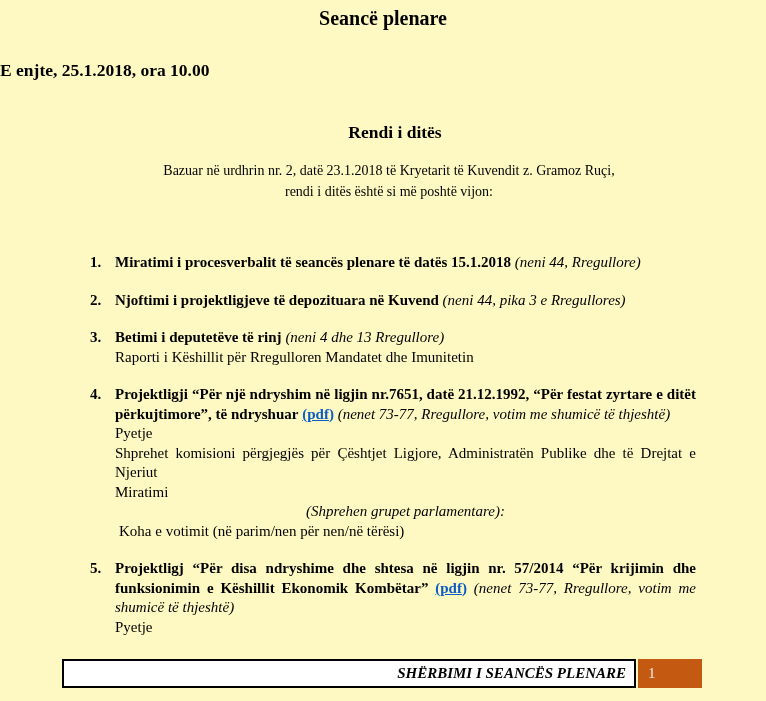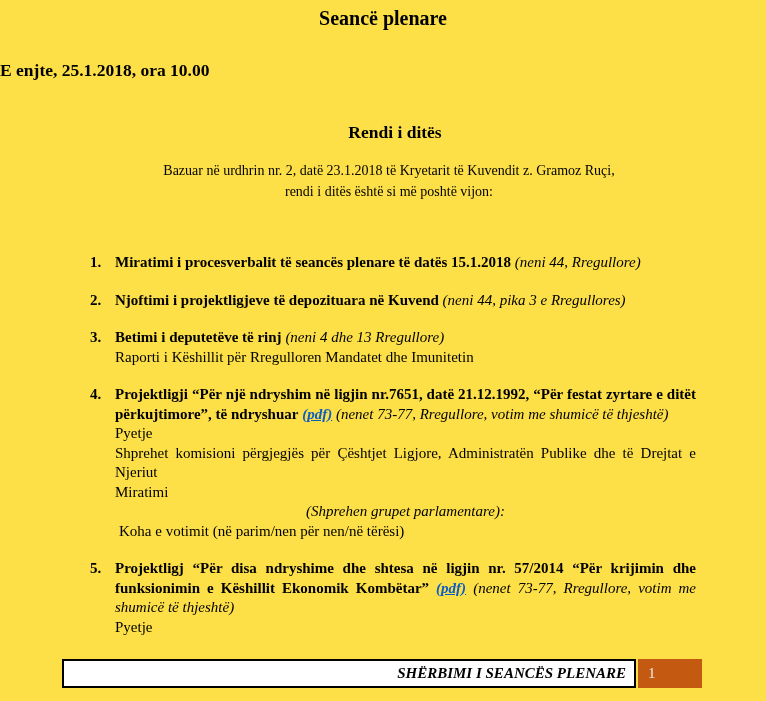--- a/index.html
+++ b/index.html
@@ -4,21 +4,21 @@
 <style>
   html, body {
     margin: 0;
     padding: 0;
     background: #ffffff;
   }
   .page {
     position: relative;
     width: 766px;
     height: 701px;
-    background: #fde047;
+    background: #fef9c3;
     color: #000000;
     font-family: "Liberation Serif", "DejaVu Serif", serif;
     overflow: hidden;
   }
   .doc-title {
     margin: 6px 0 0 0;
     font-size: 20px;
     line-height: 24px;
     font-weight: bold;
     text-align: center;
@@ -67,21 +67,20 @@
     line-height: 19.5px;
   }
   .one-line { white-space: nowrap; }
   .just { text-align: justify; }
   .bold { font-weight: bold; }
   .ital { font-style: italic; text-align: center; }
   .indent { padding-left: 4px; }
   a.pdf {
     color: #0B5CC4;
     font-weight: bold;
-    font-style: italic;
     text-decoration: underline;
   }
   .ref {
     font-style: italic;
     font-weight: normal;
   }
   .footer-bar {
     position: absolute;
     left: 62px;
     top: 659px;

